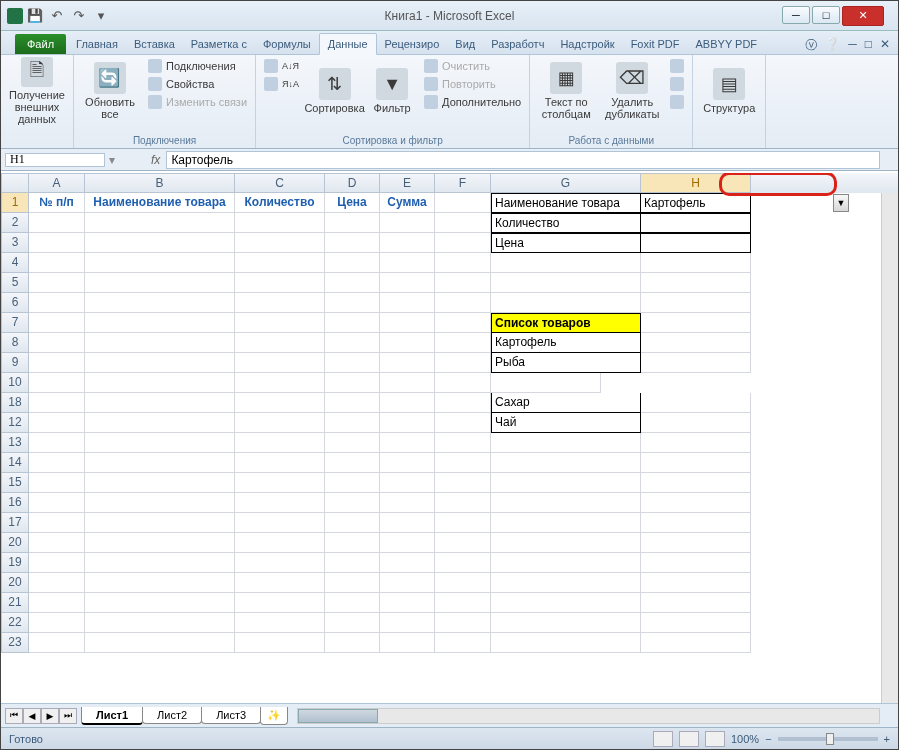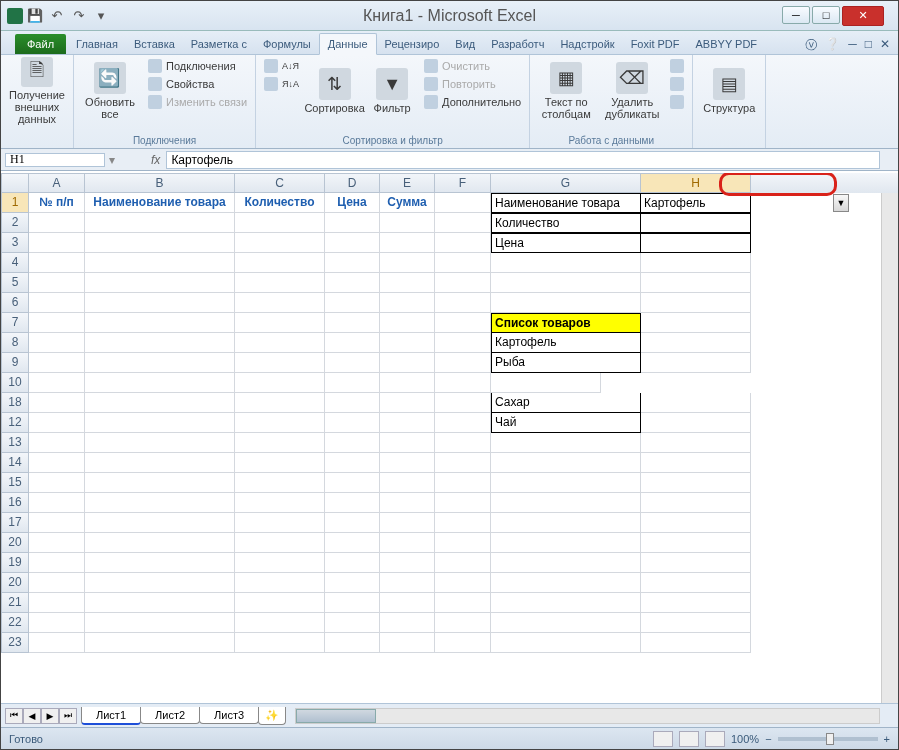--- a/index.html
+++ b/index.html
@@ -3,21 +3,21 @@
 <meta charset="utf-8">
 <style>
   * { box-sizing: border-box; margin: 0; padding: 0; font-family: "Segoe UI", Tahoma, sans-serif; }
   body { background: #fff; width: 899px; height: 750px; overflow: hidden; border: 1px solid #444; position: relative; }
   
   
   .titlebar { height: 30px; background: linear-gradient(#e8f0f8, #d8e4f0); display: flex; align-items: center; border-bottom: 1px solid #9bb; position: relative; }
   .titlebar-left { display: flex; gap: 2px; padding-left: 6px; align-items: center; }
   .titlebar-icon { width: 16px; height: 16px; background: #217346; border-radius: 2px; }
   .qat-btn { width: 20px; height: 20px; display: flex; align-items: center; justify-content: center; color: #555; cursor: pointer; font-size: 13px; }
-  .titlebar-center { position: absolute; left: 50%; transform: translateX(-50%); font-size: 16px; color: #555; }
+  .titlebar-center { position: absolute; left: 50%; transform: translateX(-50%); font-size: 12px; color: #555; }
   .titlebar-right { position: absolute; right: 4px; display: flex; gap: 2px; }
   .win-btn { width: 28px; height: 18px; border: 1px solid #8aa; background: linear-gradient(#f8fbff,#dbe8f3); border-radius: 2px; display:flex;align-items:center;justify-content:center; font-size:11px; cursor:pointer;}
   .win-btn.close2 { background: #c9302c; color:#fff; border-color:#a22; width:42px; height:20px;}
   
   
   .ribbon-tabs { height: 24px; background: linear-gradient(#e6eef7,#d6e2ef); display: flex; align-items: end; padding-left: 14px; border-bottom: 1px solid #b0c4d8; font-size: 11px; position: relative;}
   .file-tab { background: linear-gradient(#2a8e2a,#1c6b1c); color: #fff; padding: 4px 12px; border-radius: 2px 2px 0 0; cursor: pointer; margin-right: 2px;}
   .rtab { padding: 4px 8px; color: #3b5b7c; cursor: pointer; }
   .rtab.active { background: #f4f7fb; border: 1px solid #b0c4d8; border-bottom: 1px solid #f4f7fb; border-radius: 2px 2px 0 0; margin-bottom: -1px;}
   .ribbon-help { position: absolute; right: 8px; display:flex; gap:8px; color:#3b5b7c; font-size:12px;}
@@ -58,21 +58,21 @@
   .sel-row { background: #f8e6b8 !important; color:#a06a00;}
   .h1-highlight { position:absolute; border: 3px solid #d9221a; border-radius: 10px; pointer-events:none; z-index:50;}
   .dropdown-btn { position:absolute; width:16px; height:18px; background:linear-gradient(#f8f8f8,#d8d8d8); border:1px solid #888; display:flex;align-items:center;justify-content:center; font-size:9px; cursor:pointer; z-index:40;}
   .vscroll { position:absolute; right:0; top:20px; bottom:0; width:17px; background:#e8e8e8; border-left:1px solid #ccc;}
   
   
   .bottom-tabs { position:absolute; bottom:22px; left:0; right:0; height:24px; background:#e4ecf5; display:flex; align-items:center; font-size:11px; border-top:1px solid #b0c4d8;}
   .nav-btns { display:flex; gap:0; margin:0 4px;}
   .nav-btn { width:18px; height:16px; border:1px solid #aab; background:#f0f0f0; display:flex;align-items:center;justify-content:center; font-size:9px; cursor:pointer;}
   .sheet-tab { padding: 2px 14px; background:#fff; border:1px solid #888; border-top:none; margin-right:-1px; cursor:pointer; border-radius:0 0 4px 4px;}
-  .sheet-tab.active { background:#fff; font-weight:normal; border-bottom:2px solid #1d4ed8;}
+  .sheet-tab.active { background:#fff; font-weight:bold; border-bottom:2px solid #000000;}
   .hscroll { flex:1; height:16px; background:#e8e8e8; border:1px solid #ccc; margin:0 18px 0 10px; position:relative;}
   .hscroll-thumb { position:absolute; left:0; width:80px; height:14px; background:linear-gradient(#d0d8e0,#b0c0d0); border:1px solid #8aa;}
   
   
   .statusbar { position:absolute; bottom:0; left:0; right:0; height:22px; background:linear-gradient(#dce6f1,#cdd9e6); border-top:1px solid #a0b4c8; display:flex; align-items:center; font-size:11px; padding:0 8px; justify-content:space-between; color:#3a5a7a;}
   .zoom { display:flex; align-items:center; gap:6px;}
   .zoom-slider { width:100px; height:4px; background:#b0c0d0; position:relative;}
   .zoom-thumb { position:absolute; left:48px; top:-4px; width:8px; height:12px; background:#f0f0f0; border:1px solid #888;}
   .view-btn { width:20px; height:16px; border:1px solid #aab; background:#f0f0f0; cursor:pointer;}
 </style>

